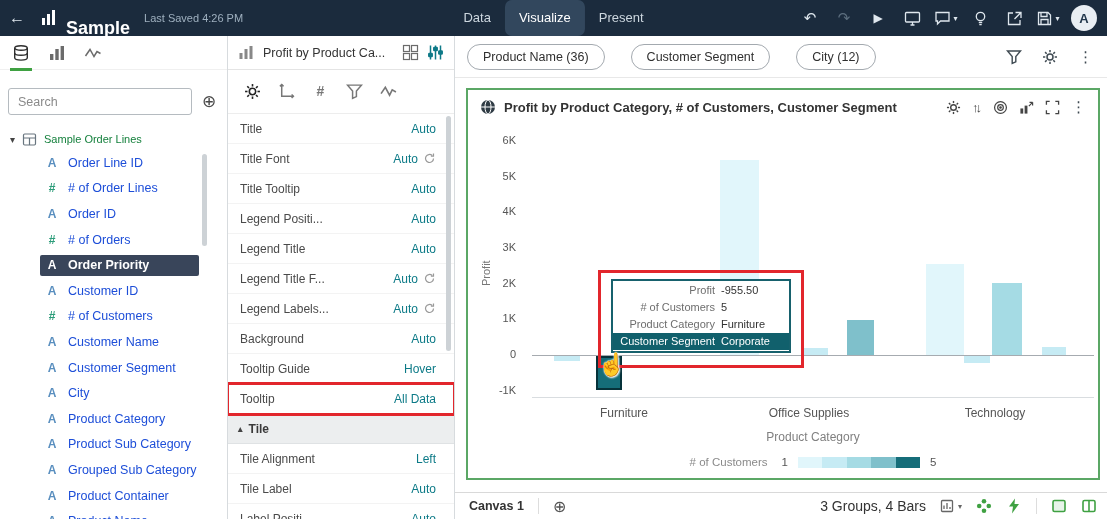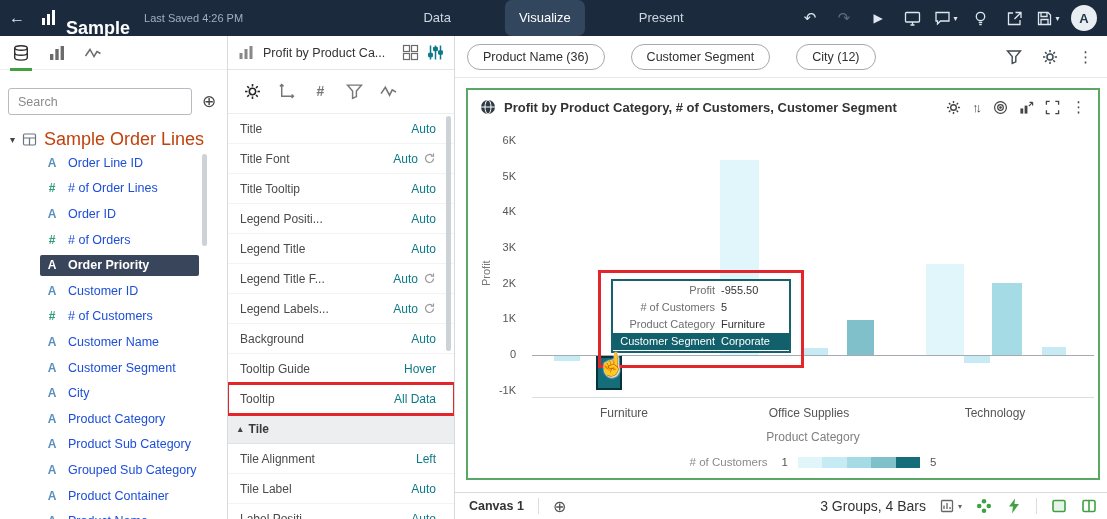--- a/index.html
+++ b/index.html
@@ -6,21 +6,21 @@
   body { font-family: "Liberation Sans", sans-serif; background:#fff; }
   .app { position:relative; width:1107px; height:519px; overflow:hidden; background:#fff; font-size:12px; color:#333; }
   svg { display:block; }
 
   
   .topbar { position:absolute; top:0; left:0; width:100%; height:36px; background:#1b2b3d; display:flex; align-items:center; color:#dfe7ee; z-index:30; }
   .tb-back { width:34px; text-align:center; font-size:16px; color:#dfe7ee; }
   .tb-logo { margin:0 8px 0 6px; }
   .tb-title { font-size:18px; font-weight:700; color:#fff;margin-top:20px; }
   .tb-saved { margin-left:14px; font-size:11px; color:#9fb0bf; }
-  .tb-tabs { position:absolute; left:50%; transform:translateX(-50%); display:flex; height:100%;gap:40px; }
+  .tb-tabs { position:absolute; left:50%; transform:translateX(-50%); display:flex; height:100%; }
   .tb-tab { padding:0 14px; line-height:36px; font-size:13px; color:#cdd7df; cursor:default; }
   .tb-tab.active { background:#32475d; color:#fff;border-radius:7px; }
   .tb-right { margin-left:auto; display:flex; align-items:center; padding-right:10px; }
   .tb-ic { width:34px; display:flex; align-items:center; justify-content:center; font-size:15px; color:#dfe7ee; }
   .tb-ic svg { width:17px; height:17px; }
   .tb-ic .mini-caret { font-size:8px; margin-left:2px; }
   .dim { color:#5c6e7e; }
   .avatar { width:26px; height:26px; border-radius:50%; background:#e9eef3; color:#22374c; font-weight:700; display:flex; align-items:center; justify-content:center; font-size:13px; margin-left:6px; }
 
   
@@ -30,21 +30,21 @@
   .side-tab svg { width:18px; height:18px; }
   .side-tab.active { color:#2f2f2f; }
   .side-tab.active::after { content:""; position:absolute; left:-2px; right:-2px; bottom:-9px; height:3px; background:#3fa142; }
   .search-row { display:flex; align-items:center; margin:18px 8px 0 8px; }
   .search-input { width:184px; height:27px; border:1px solid #b5bbc0; border-radius:3px; padding:0 9px; font-size:12.5px; font-family:"Liberation Sans",sans-serif; color:#333; outline:none; }
   .search-input::placeholder { color:#8a8a8a; }
   .add-btn { margin-left:10px; font-size:17px; color:#4a4a4a; line-height:1; }
   .tree { margin-top:13px; position:relative; }
   .tree-root { display:flex; align-items:center; gap:7px; padding-left:10px; height:22px; }
   .tree-caret { font-size:10px; color:#444; }
-  .ds-label { font-size:18px; color:#c2410c; }
+  .ds-label { font-size:11px; color:#15803d; }
   .frow { height:25.6px; display:flex; align-items:center; padding-left:40px; }
   .finner { display:flex; align-items:center; gap:10px; height:21px; padding:0 6px; border-radius:2px; flex:1; margin-right:28px; }
   .finner.sel { background:#39455a; }
   .ti { width:12px; text-align:center; font-weight:700; font-size:12px; }
   .tiA { color:#5a8fbf; }
   .tiH { color:#2d9d7a; }
   .finner.sel .ti { color:#fff; }
   .flabel { font-size:12.5px; color:#1d4ed8; white-space:nowrap; }
   .finner.sel .flabel { color:#fff; font-weight:700; }
   .sb-thumb { position:absolute; width:5px; border-radius:3px; background:#cdd2d6; }

